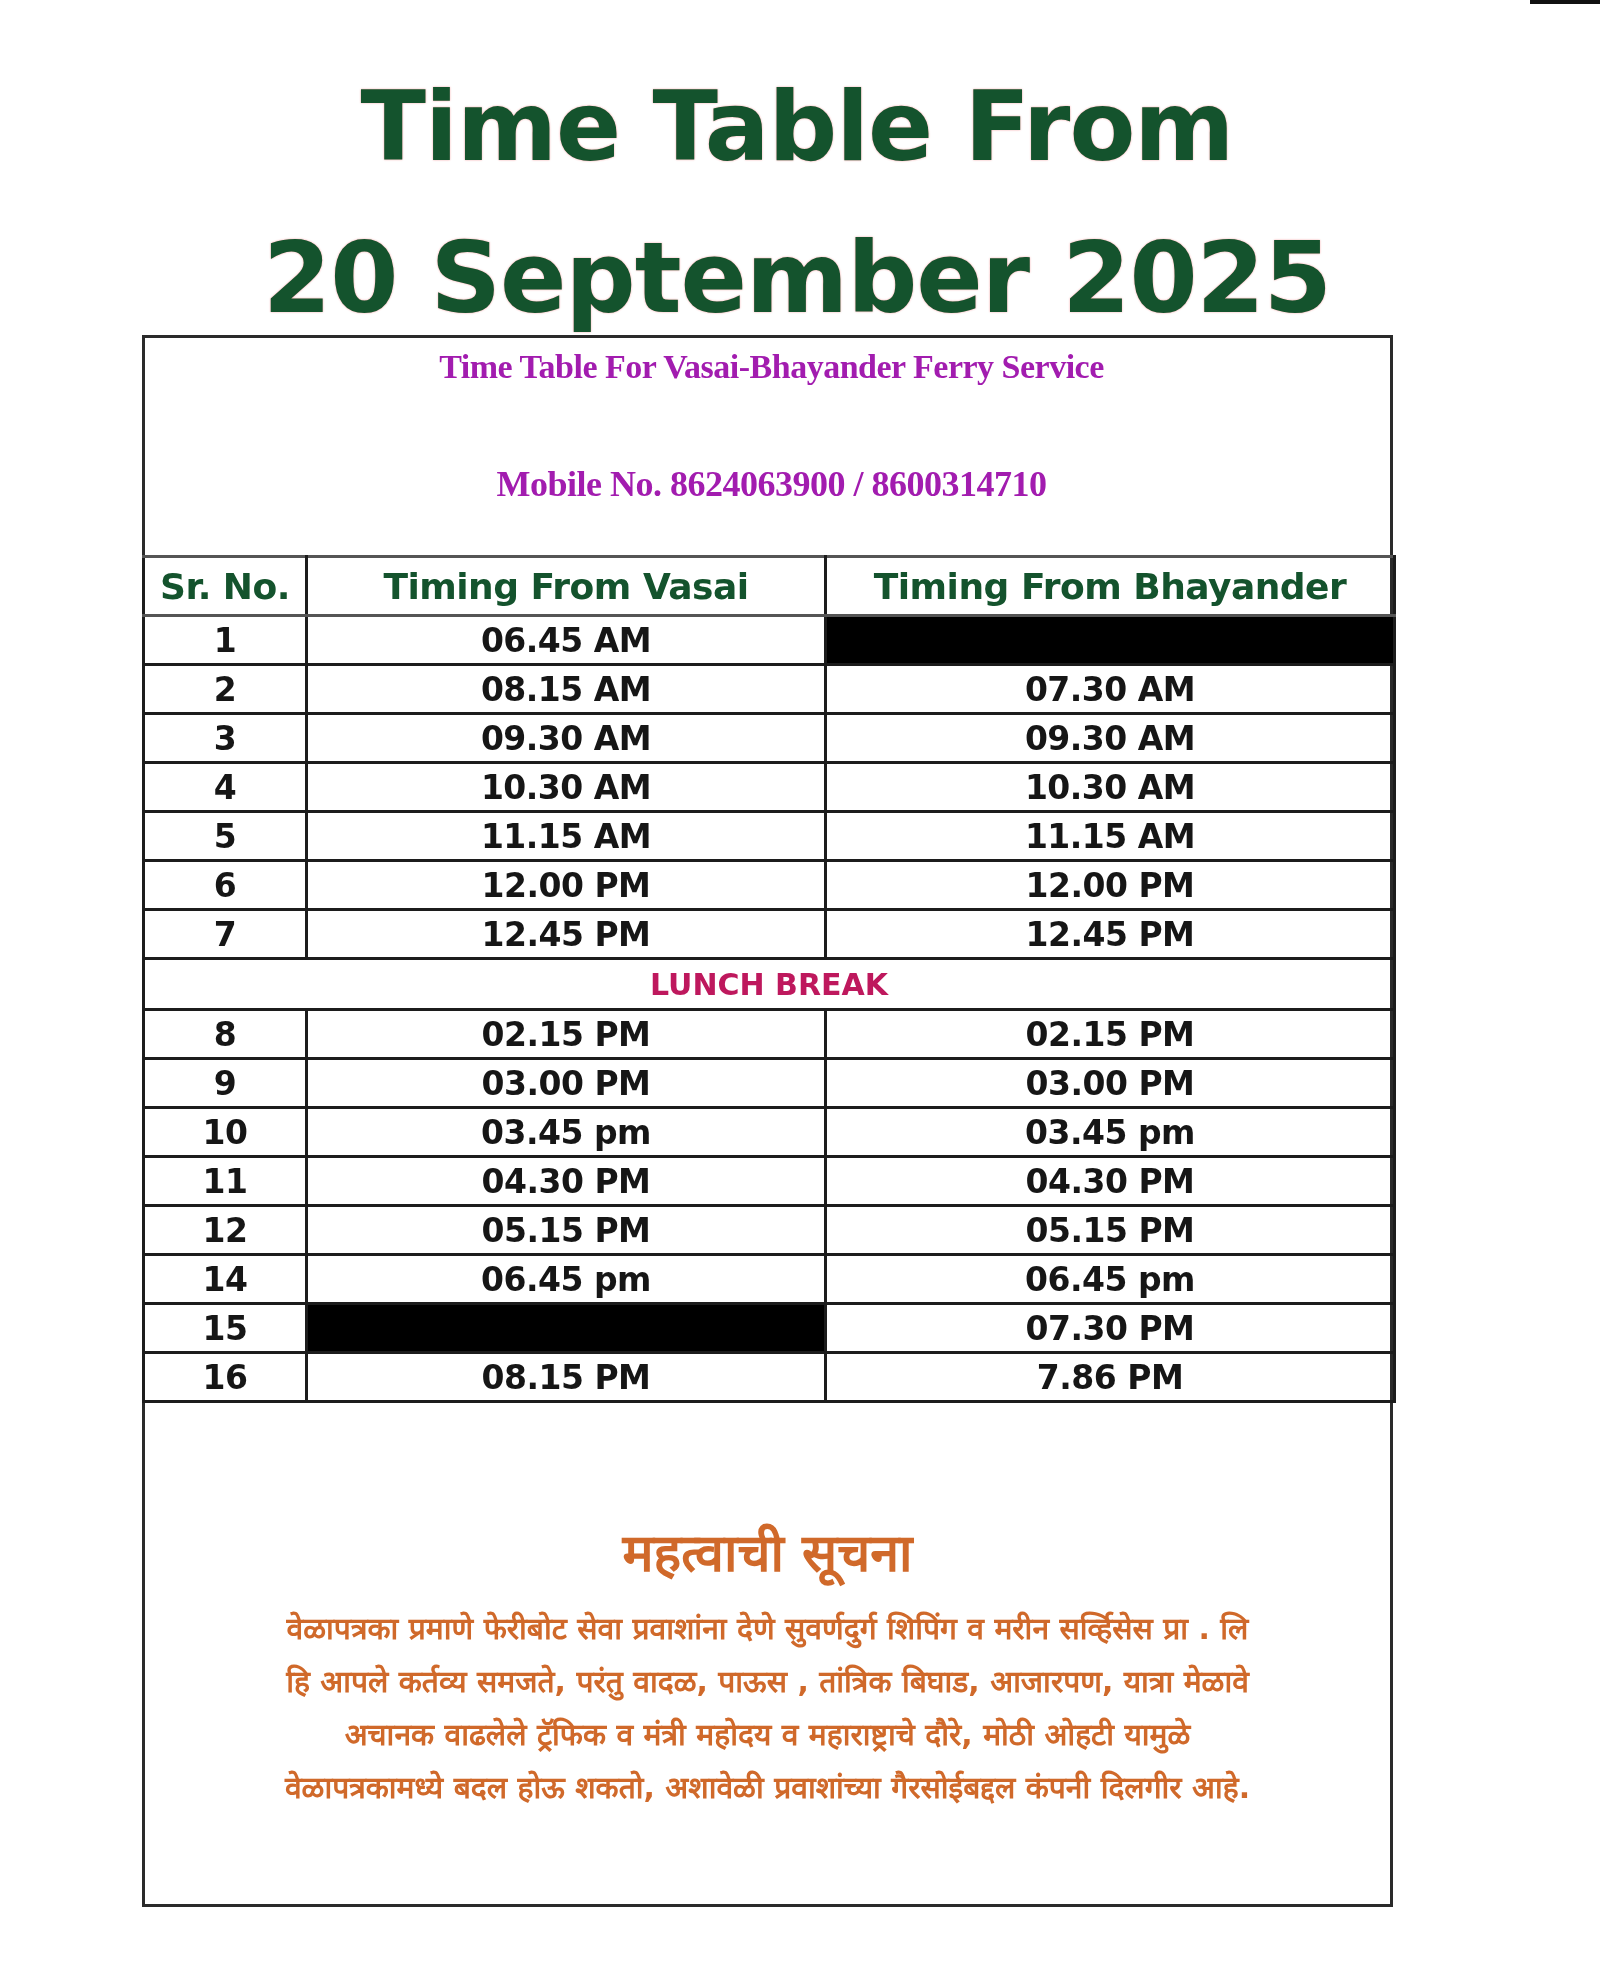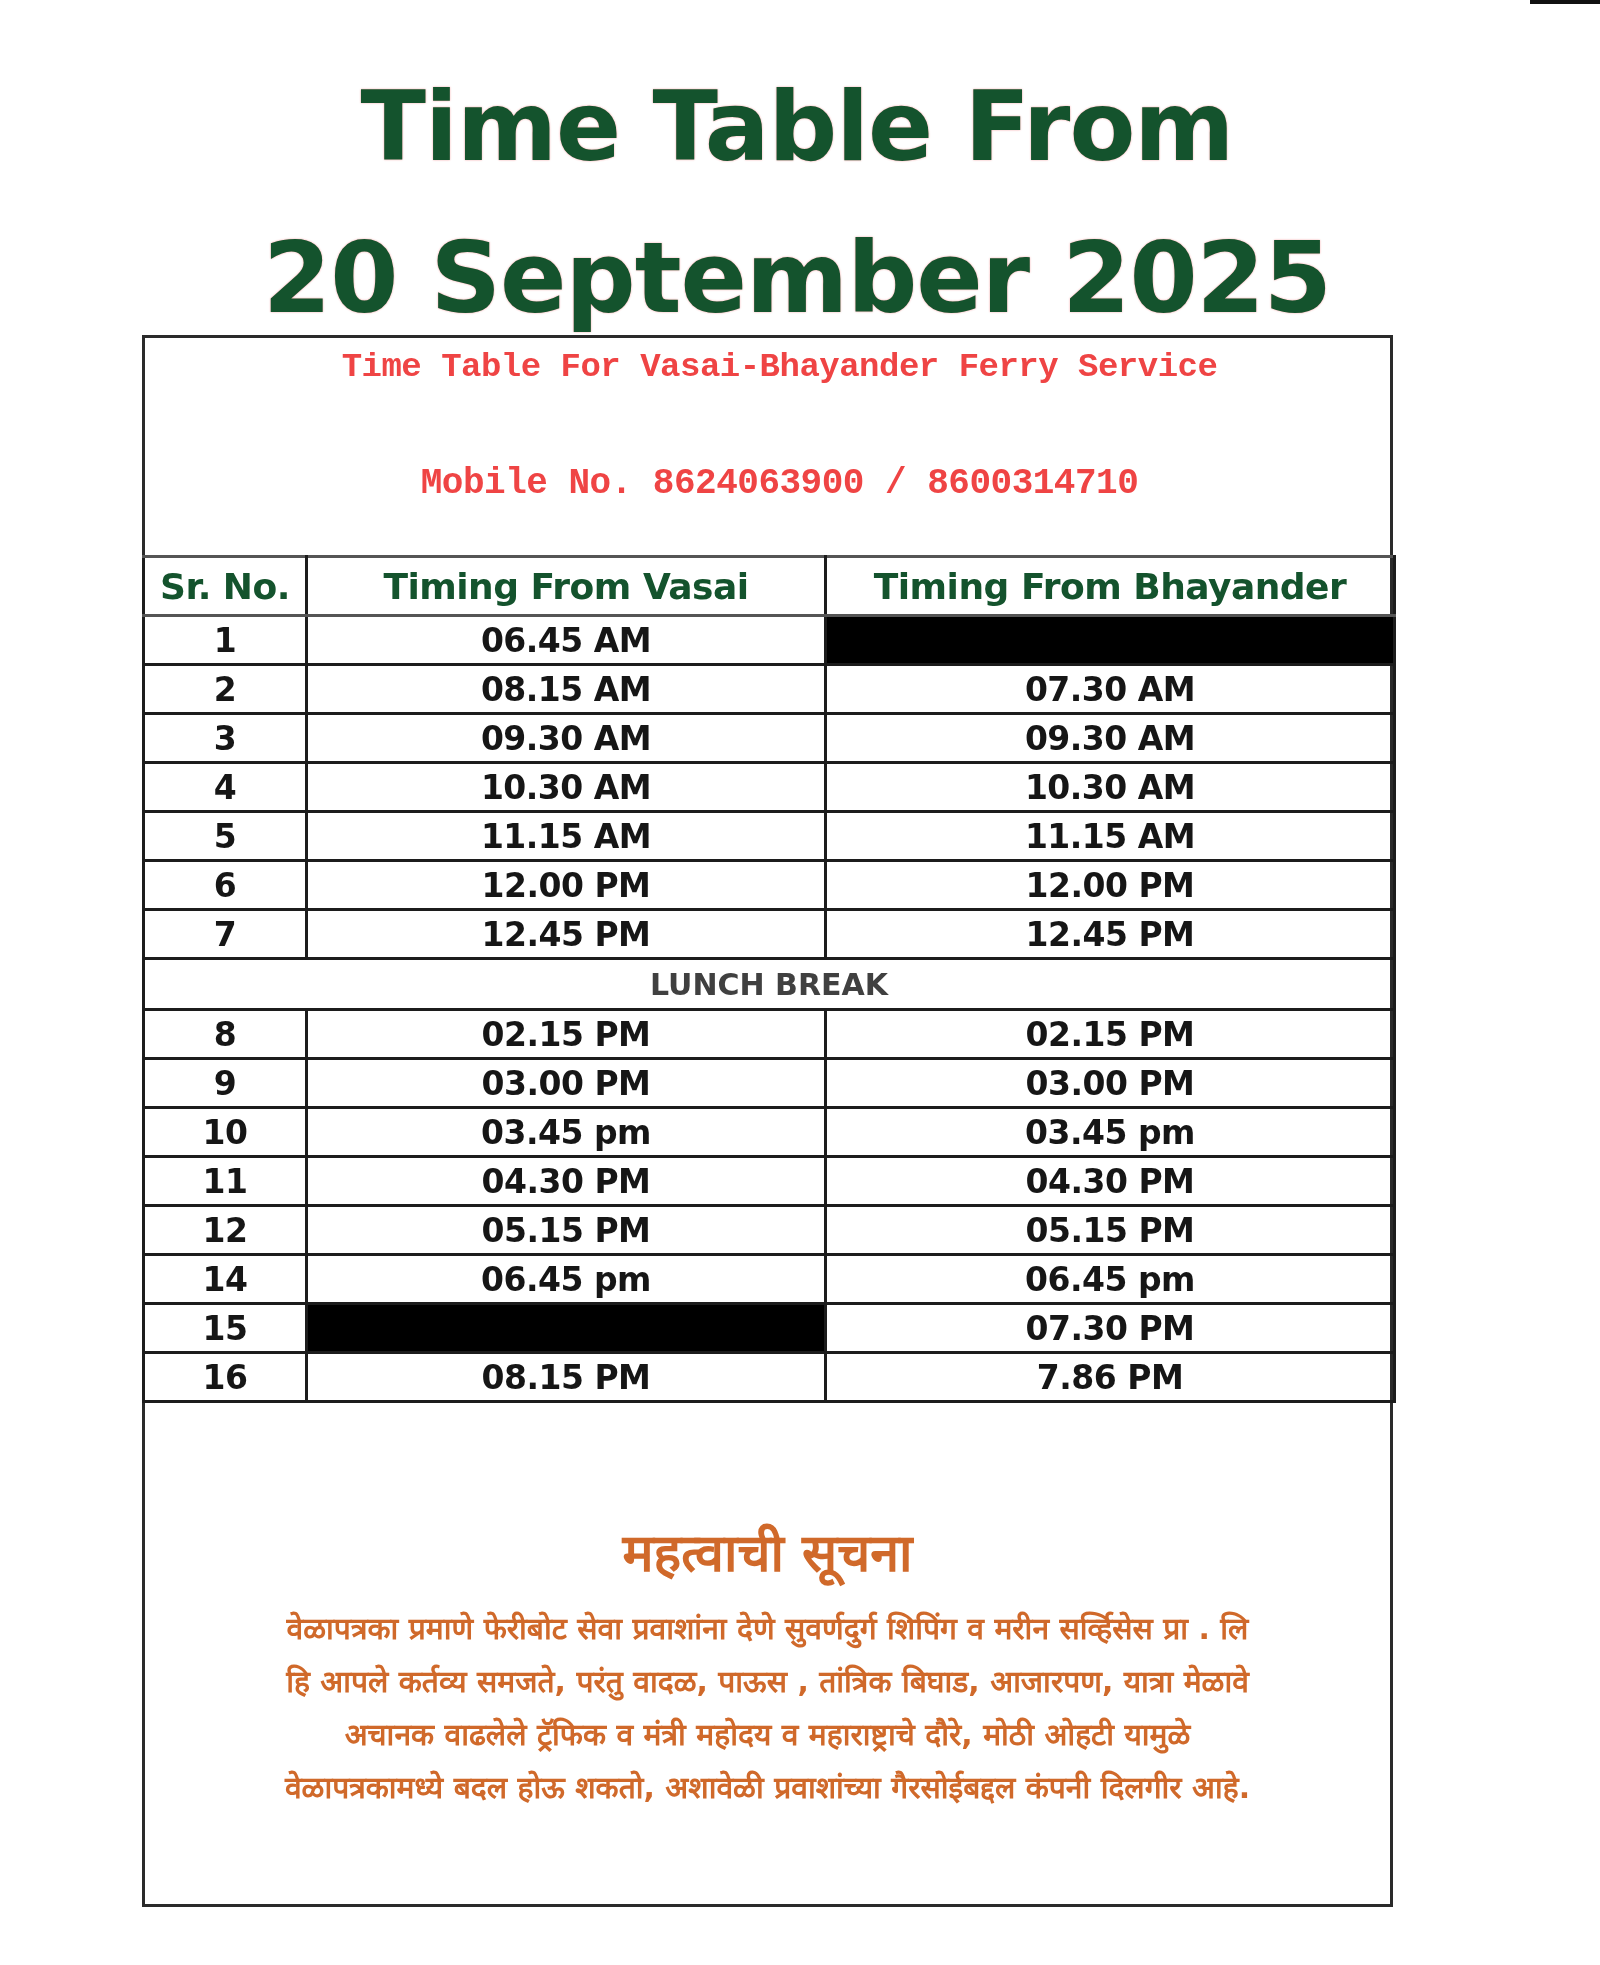--- a/index.html
+++ b/index.html
@@ -59,27 +59,27 @@
       position: absolute;
       left: 0;
       top: 0;
       width: 100%;
       height: 220px;
       border-bottom: 3px solid #3a3a3a;
       box-sizing: border-box;
     }
     .info-line {
       position: absolute;
-      left: 12px;
+      left: 4px;
       width: 100%;
       text-align: center;
-      color: #ef4444;
+      color: #a21caf;
       font-weight: bold;
       font-size: 34px;
-      font-family: Liberation Mono, monospace;
+      font-family: Liberation Serif, serif;
       letter-spacing: -0.5px;
     }
     .info-line.subtitle { top: 10px; }
     .info-line.mobile { top: 125px; font-size: 36px; }
 
     table.schedule {
       position: absolute;
       left: -3px;
       top: 217px;
       width: 1251px;
@@ -106,21 +106,21 @@
       border-bottom-color: #555;
     }
     table.schedule td {
       height: 46px;
       font-size: 33px;
     }
     table.schedule td.blacked {
       background: #000;
     }
     table.schedule tr.lunch td {
-      color: #404040;
+      color: #be185d;
       font-size: 30px;
       height: 48px;
       letter-spacing: 0;
     }
     table.schedule tr:last-child td {
       border-bottom: 3px solid #1c1c1c;
     }
     .notice {
       position: absolute;
       left: 0;

